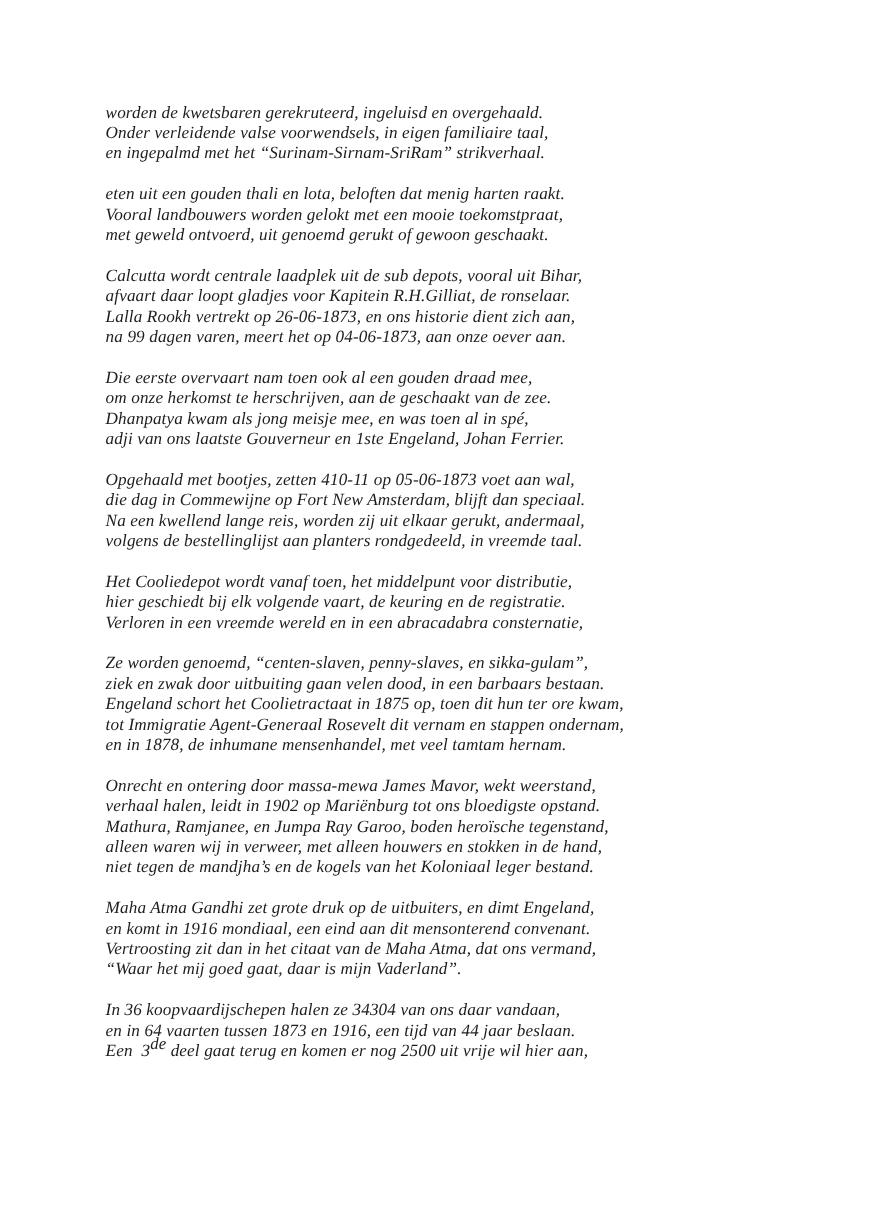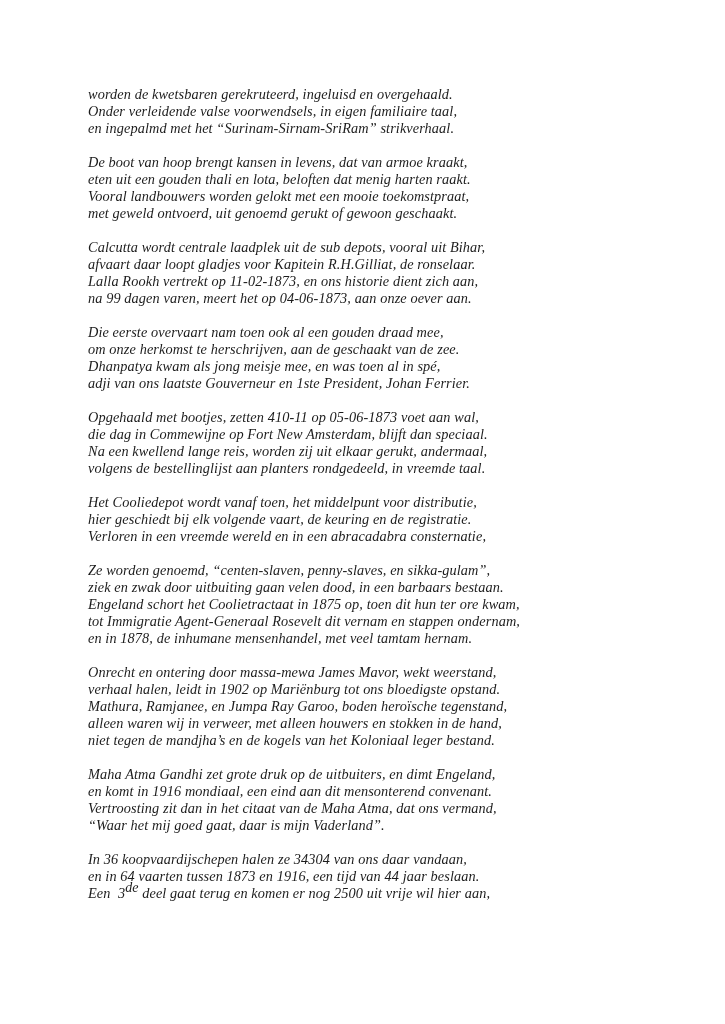--- a/index.html
+++ b/index.html
@@ -46,36 +46,35 @@
 <body>
 
 <div class="page">
   <div class="poem" style="color: rgb(28, 28, 28);">
       <div class="stanza">
         <p class="line">worden de kwetsbaren gerekruteerd, ingeluisd en overgehaald.</p>
         <p class="line">Onder verleidende valse voorwendsels, in eigen familiaire taal,</p>
         <p class="line">en ingepalmd met het “Surinam-Sirnam-SriRam” strikverhaal.</p>
       </div>
       <div class="stanza">
-        <p class="line">De boot van hoop brengt kansen in levens, dat van armoe kraakt,</p>
         <p class="line">eten uit een gouden thali en lota, beloften dat menig harten raakt.</p>
         <p class="line">Vooral landbouwers worden gelokt met een mooie toekomstpraat,</p>
         <p class="line">met geweld ontvoerd, uit genoemd gerukt of gewoon geschaakt.</p>
       </div>
       <div class="stanza">
         <p class="line">Calcutta wordt centrale laadplek uit de sub depots, vooral uit Bihar,</p>
         <p class="line">afvaart daar loopt gladjes voor Kapitein R.H.Gilliat, de ronselaar.</p>
-        <p class="line">Lalla Rookh vertrekt op 11-02-1873, en ons historie dient zich aan,</p>
+        <p class="line">Lalla Rookh vertrekt op 26-06-1873, en ons historie dient zich aan,</p>
         <p class="line">na 99 dagen varen, meert het op 04-06-1873, aan onze oever aan.</p>
       </div>
       <div class="stanza">
         <p class="line">Die eerste overvaart nam toen ook al een gouden draad mee,</p>
         <p class="line">om onze herkomst te herschrijven, aan de geschaakt van de zee.</p>
         <p class="line">Dhanpatya kwam als jong meisje mee, en was toen al in spé,</p>
-        <p class="line">adji van ons laatste Gouverneur en 1ste President, Johan Ferrier.</p>
+        <p class="line">adji van ons laatste Gouverneur en 1ste Engeland, Johan Ferrier.</p>
       </div>
       <div class="stanza">
         <p class="line">Opgehaald met bootjes, zetten 410-11 op 05-06-1873 voet aan wal,</p>
         <p class="line">die dag in Commewijne op Fort New Amsterdam, blijft dan speciaal.</p>
         <p class="line">Na een kwellend lange reis, worden zij uit elkaar gerukt, andermaal,</p>
         <p class="line">volgens de bestellinglijst aan planters rondgedeeld, in vreemde taal.</p>
       </div>
       <div class="stanza">
         <p class="line">Het Cooliedepot wordt vanaf toen, het middelpunt voor distributie,</p>
         <p class="line">hier geschiedt bij elk volgende vaart, de keuring en de registratie.</p>

